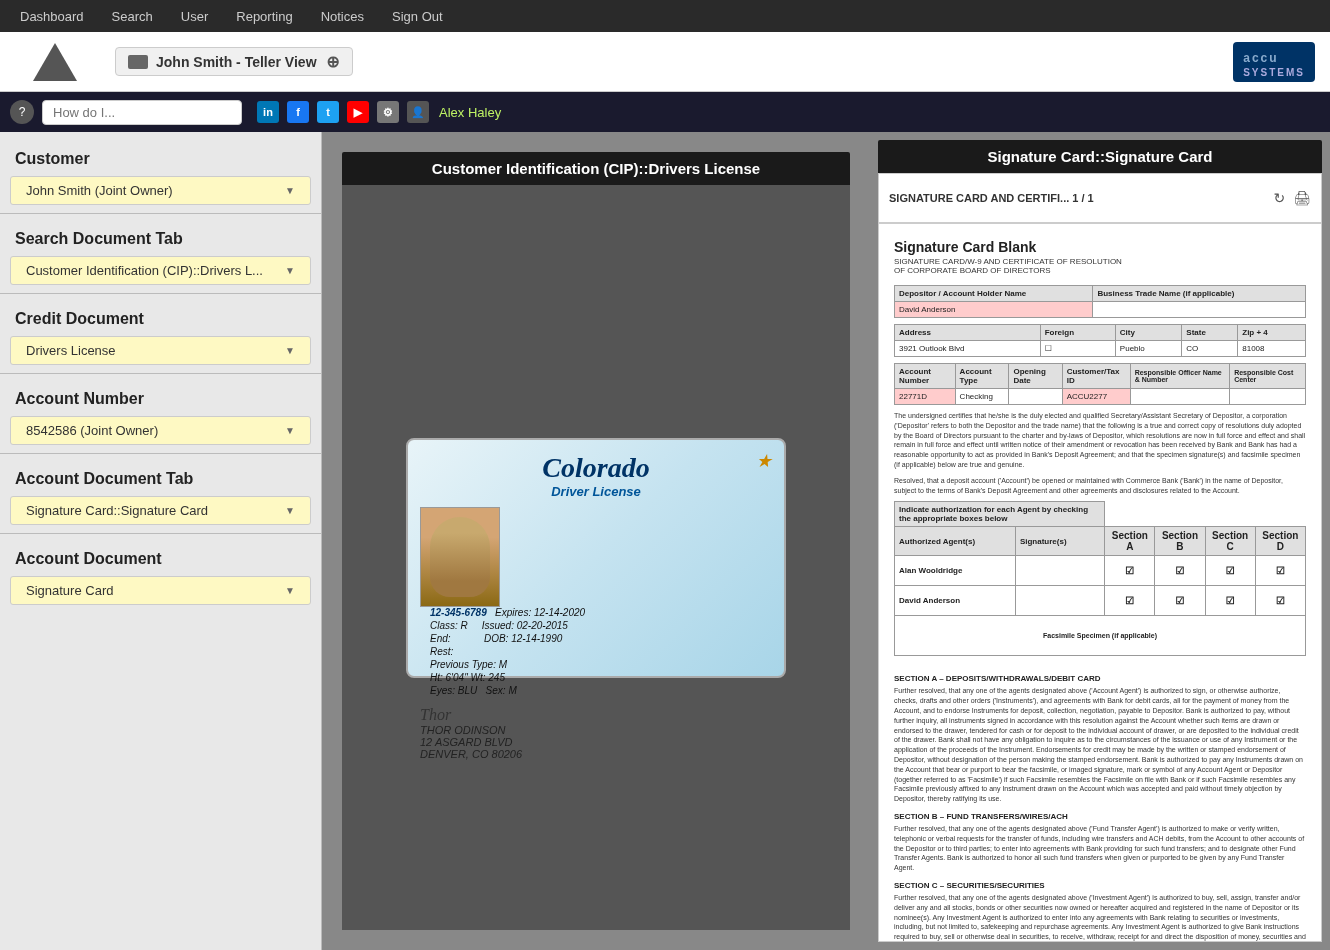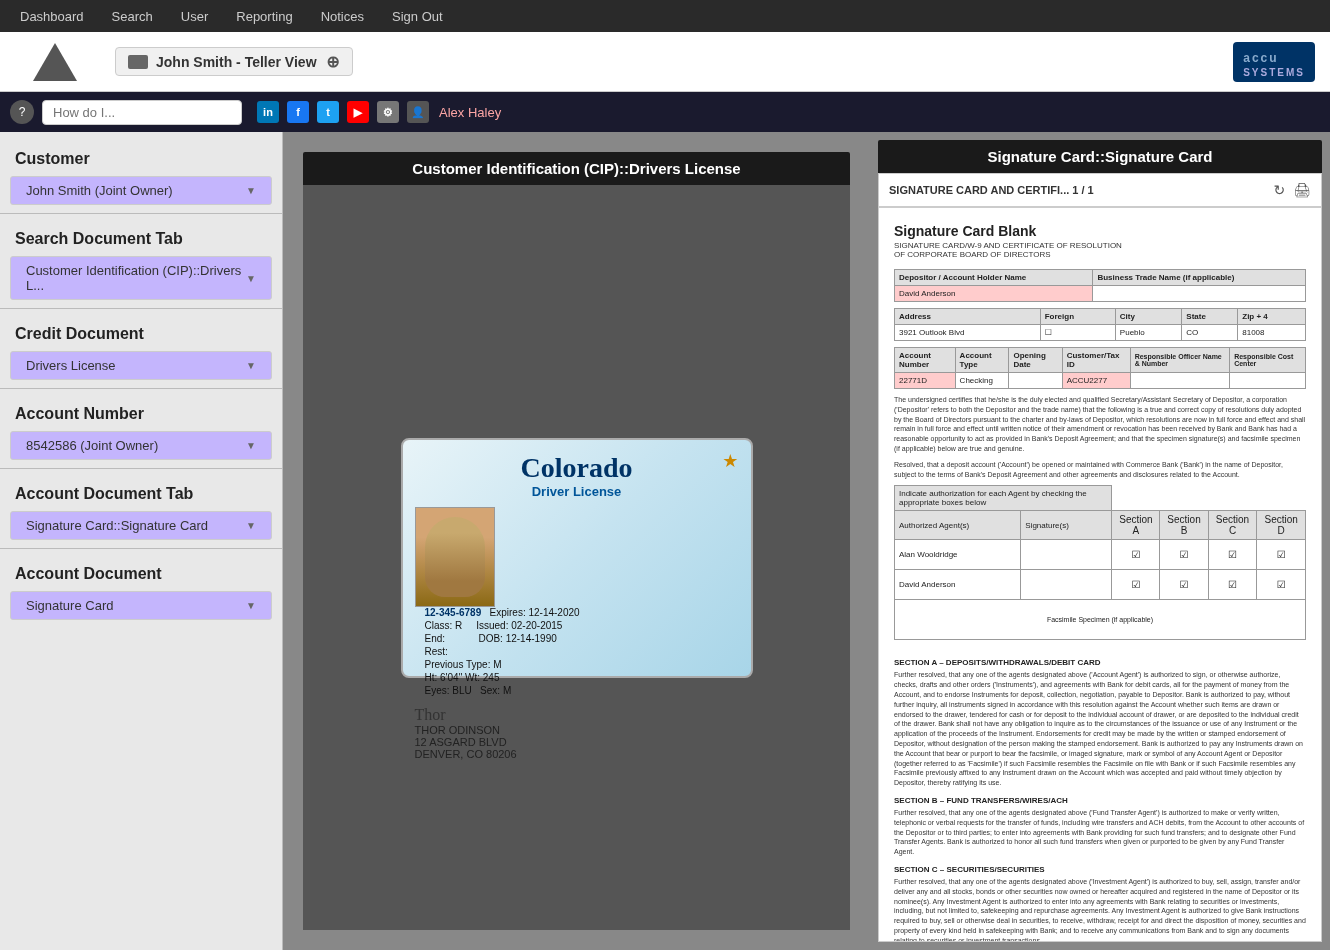--- a/index.html
+++ b/index.html
@@ -134,52 +134,52 @@
       font-size: 11px;
       font-weight: bold;
       cursor: pointer;
     }
     .social-icon.li { background: #0077b5; }
     .social-icon.tw { background: #1da1f2; }
     .social-icon.yt { background: #ff0000; }
     .social-icon.gear { background: #777; }
     .social-icon.user-ic { background: #555; }
     .user-name {
-      color: #fca5a5;
+      color: #bef264;
       font-size: 13px;
       margin-left: 10px;
     }
 
     
     .main-content {
       display: flex;
       height: calc(950px - 32px - 60px - 40px);
       background: #c8c8c8;
     }
 
     
     .sidebar {
-      width: 283px;
+      width: 322px;
       background: #e8e8e8;
       border-right: 1px solid #bbb;
       padding: 10px 0;
       overflow-y: auto;
     }
     .sidebar-section-title {
       font-size: 16px;
       font-weight: bold;
       color: #222;
       padding: 8px 15px 4px;
     }
     .sidebar-dropdown {
       display: flex;
       align-items: center;
       justify-content: space-between;
       padding: 6px 15px;
-      background: #c4b5fd;
+      background: #fef9c3;
       border: 1px solid #ccc;
       margin: 4px 10px;
       border-radius: 3px;
       cursor: pointer;
       font-size: 13px;
       color: #333;
     }
     .sidebar-dropdown .arrow {
       font-size: 10px;
       color: #666;
@@ -213,26 +213,27 @@
       display: flex;
       align-items: center;
       justify-content: center;
       overflow: hidden;
       position: relative;
     }
 
     
     .dl-card {
       background: linear-gradient(135deg, #e8f4f8 0%, #c5e3f0 50%, #a8d5e8 100%);
-      width: 352px;
+      width: 380px;
       height: 240px;
       border-radius: 8px;
       padding: 12px;
       position: relative;
       border: 2px solid #aaa;
+      font-style: italic;
     }
     .dl-state {
       font-size: 28px;
       font-weight: bold;
       color: #003366;
       text-align: center;
       font-family: Georgia, serif;
     }
     .dl-subtitle {
       font-size: 13px;
@@ -304,21 +305,21 @@
       padding: 8px;
       font-size: 15px;
       font-weight: bold;
       border-radius: 2px 2px 0 0;
     }
     .sig-doc-toolbar {
       background: white;
       border: 1px solid #ccc;
       display: flex;
       align-items: center;
-      padding: 8px 10px;
+      padding: 16px 10px;
       font-size: 12px;
       color: #333;
       justify-content: center;
     }
     .sig-doc-toolbar .doc-title {
       flex: 1;
       font-weight: bold;
       font-size: 11px;
     }
     .toolbar-icons {
@@ -381,20 +382,21 @@
       font-weight: bold;
       margin-top: 8px;
       margin-bottom: 3px;
     }
 
     .auth-table {
       width: 100%;
       border-collapse: collapse;
       font-size: 8px;
       margin-bottom: 18px;
+      font-weight: bold;
     }
     .auth-table td, .auth-table th {
       border: 1px solid #999;
       padding: 3px 4px;
     }
     .auth-table .header-row {
       background: #e0e0e0;
     }
     .checkbox-cell {
       text-align: center;

